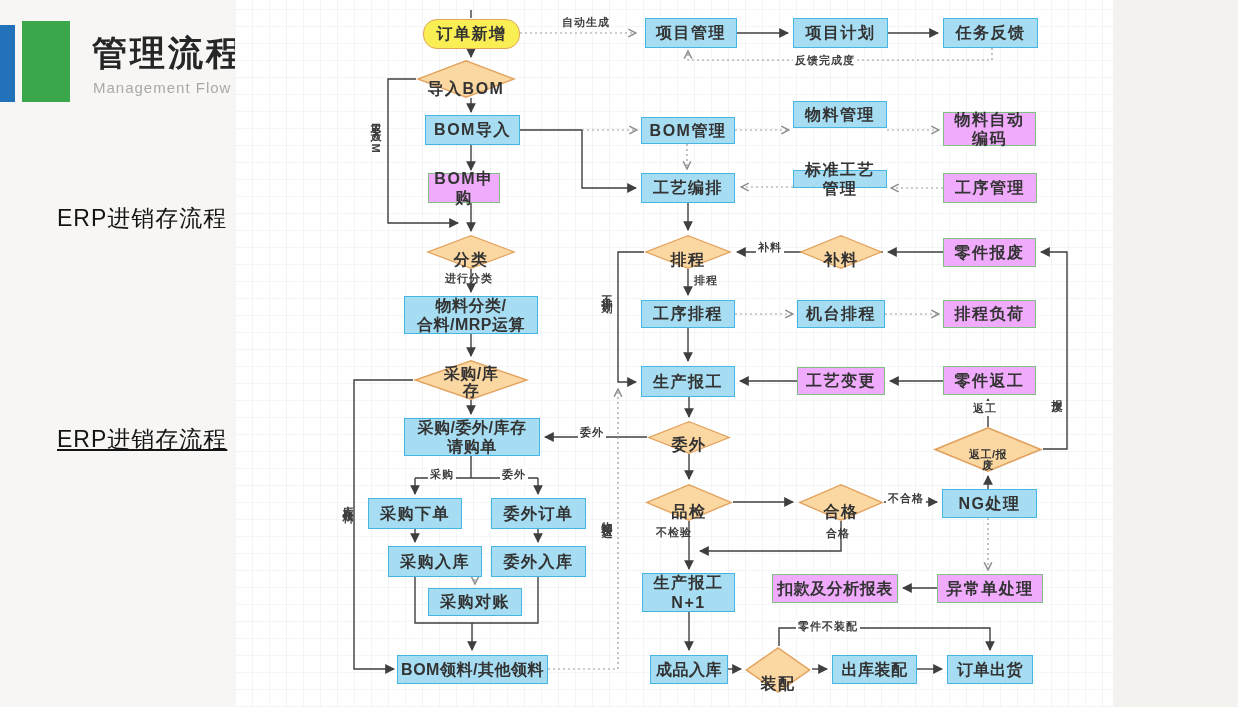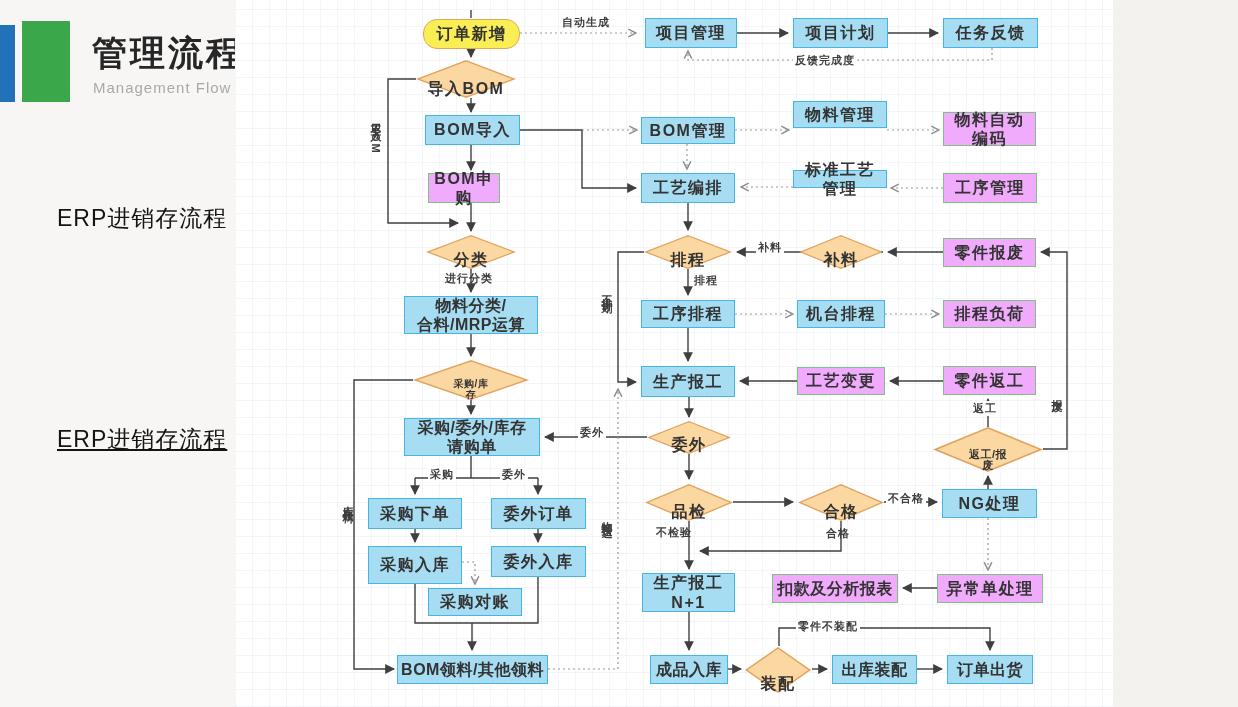--- a/index.html
+++ b/index.html
@@ -163,21 +163,21 @@
 <div class="node blue" style="left:404px;top:418px;width:136px;height:38px">
     <span class="n-label tight">采购/委外/库存
 请购单</span>
   </div>
 <div class="node blue" style="left:368px;top:498px;width:94px;height:31px">
     <span class="n-label">采购下单</span>
   </div>
 <div class="node blue" style="left:491px;top:498px;width:95px;height:31px">
     <span class="n-label">委外订单</span>
   </div>
-<div class="node blue" style="left:368px;top:546px;width:94px;height:38px">
+<div class="node blue" style="left:388px;top:546px;width:94px;height:31px">
     <span class="n-label">采购入库</span>
   </div>
 <div class="node blue" style="left:491px;top:546px;width:95px;height:31px">
     <span class="n-label">委外入库</span>
   </div>
 <div class="node blue" style="left:428px;top:588px;width:94px;height:28px">
     <span class="n-label">采购对账</span>
   </div>
 <div class="node blue" style="left:397px;top:655px;width:151px;height:29px">
     <span class="n-label tight">BOM领料/其他领料</span>
@@ -263,21 +263,21 @@
     <span class="n-label">导入BOM</span>
   </div>
 <div class="diamond" style="left:426px;top:235px;width:90px;height:34px">
     <div class="d-border"></div>
     <div class="d-fill"></div>
     <span class="n-label">分类</span>
   </div>
 <div class="diamond" style="left:413px;top:360px;width:116px;height:40px">
     <div class="d-border"></div>
     <div class="d-fill"></div>
-    <span class="n-label tight" style="font-size:10px;line-height:1.05">采购/库
+    <span class="n-label tight" style="font-size:16px;line-height:1.05">采购/库
 存</span>
   </div>
 <div class="diamond" style="left:644px;top:235px;width:88px;height:34px">
     <div class="d-border"></div>
     <div class="d-fill"></div>
     <span class="n-label">排程</span>
   </div>
 <div class="diamond" style="left:799px;top:235px;width:84px;height:34px">
     <div class="d-border"></div>
     <div class="d-fill"></div>

